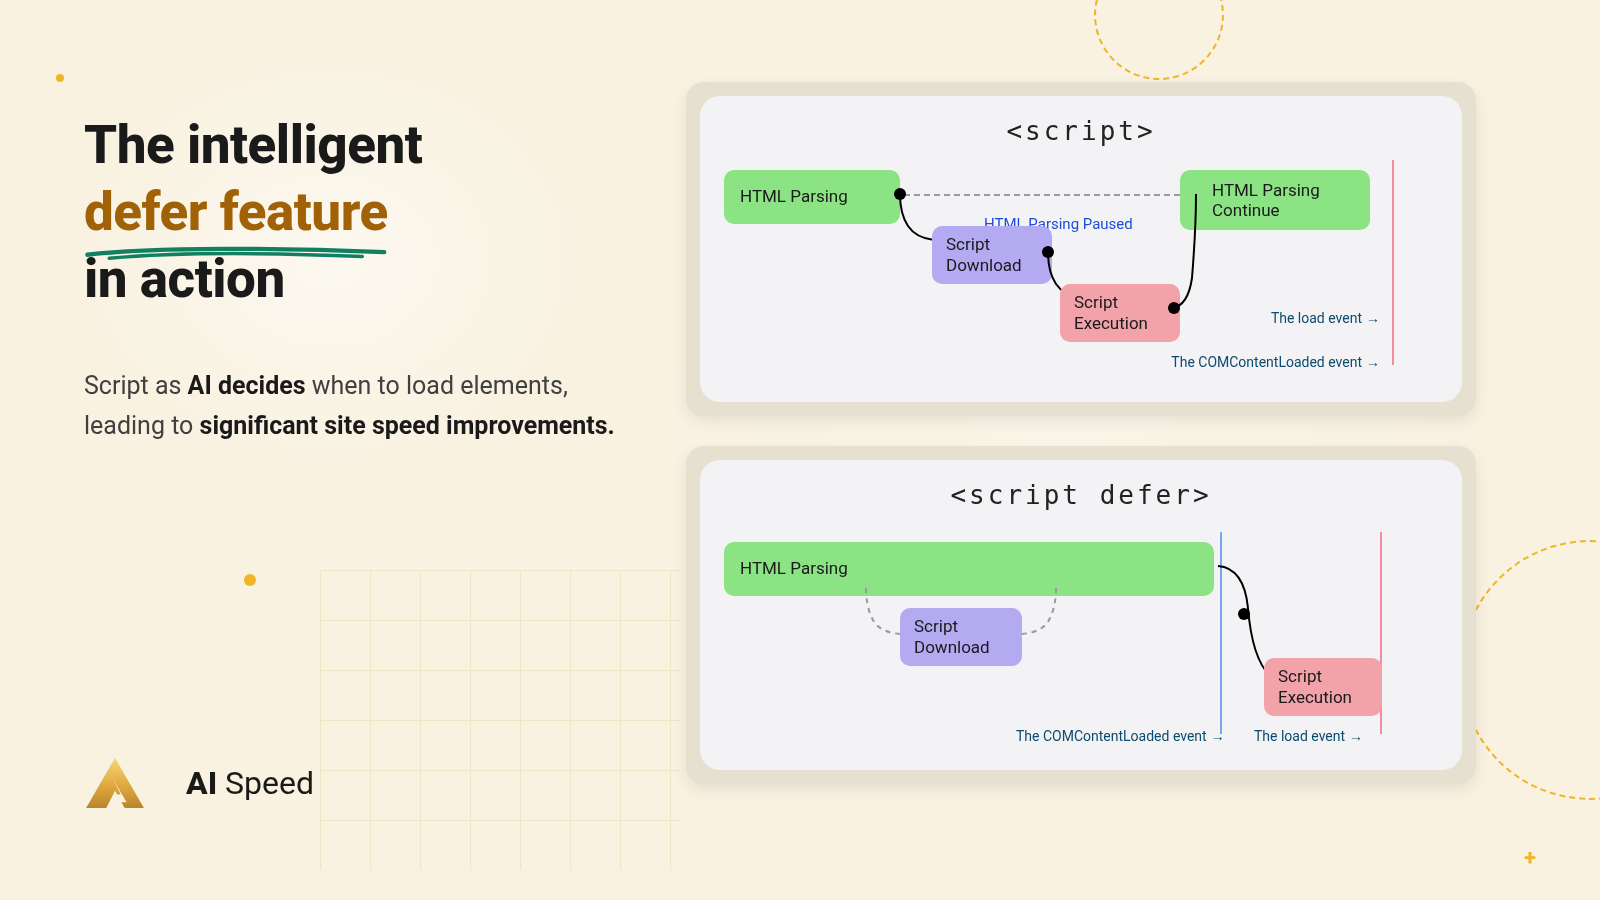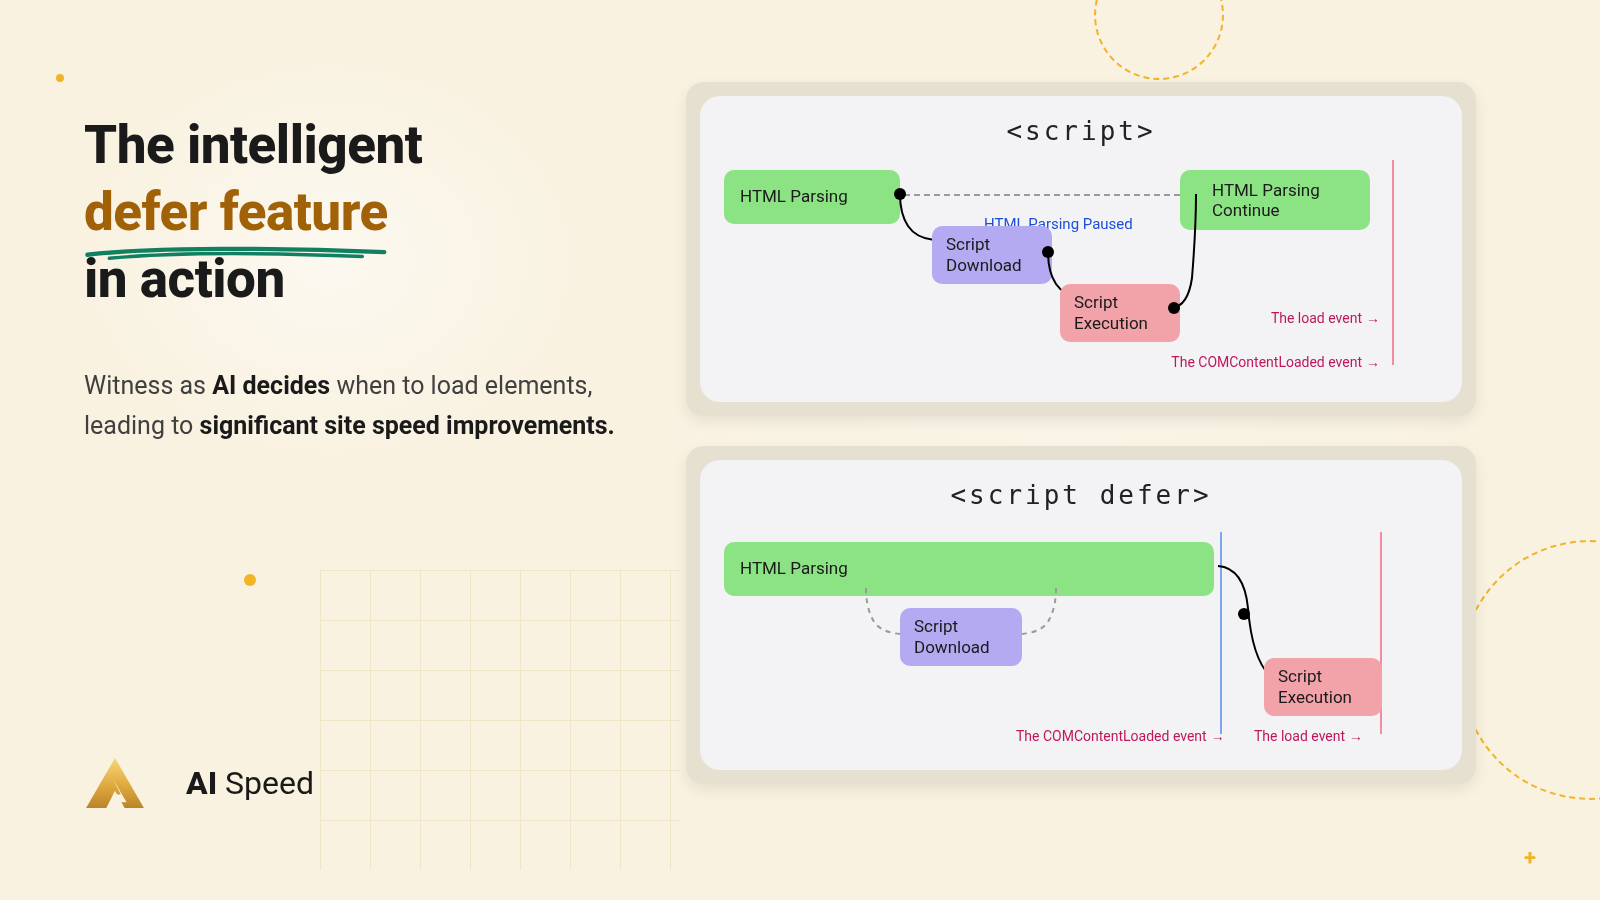--- a/index.html
+++ b/index.html
@@ -55,21 +55,21 @@
   .block { position: absolute; border-radius: 10px; padding: 27px 16px; font-size: 17px; color: #1a1a1a; line-height: 1.25; display: flex; align-items: center; }
   .green { background: #8be383; }
   .purple { background: #b3aaf2; }
   .pink   { background: #f2a3aa; }
 
   .dashline { position: absolute; border-top: 2px dashed #9a9a9a; }
   .vline-blue { position: absolute; width: 2px; background: #7aa7f0; }
   .vline-pink { position: absolute; width: 2px; background: #f28da0; }
   .node { position: absolute; width: 12px; height: 12px; background: #000; border-radius: 50%; }
 
-  .footnote { position: absolute; font-size: 14px; color: #be185d; }
+  .footnote { position: absolute; font-size: 14px; color: #0c4a6e; }
   .footnote .arrow { margin-left: 4px; }
 
   .curve { position: absolute; }
 
 </style>
 </head>
 <body>
 
 <div class="bg-deco bg-smear" style="left:70px; top:50px; width:520px; height:420px;"></div>
 <div class="bg-deco bg-smear" style="left:620px; top:40px; width:900px; height:780px; opacity:.5;"></div>
@@ -86,21 +86,21 @@
     <span class="accent">
       <span>defer feature</span>
       <svg class="accent-underline" viewBox="0 0 360 16" preserveAspectRatio="none">
         <path d="M4 10 C 80 1, 240 2, 356 7" stroke="#108060" stroke-width="5" fill="none" stroke-linecap="round"></path>
         <path d="M30 14 C 110 7, 230 8, 330 12" stroke="#108060" stroke-width="4" fill="none" stroke-linecap="round"></path>
       </svg>
     </span><br>
     <span>in action</span>
   </h1>
   <p class="subhead">
-    <span>Witness as </span><b>AI decides</b><span> when to load elements, leading to </span><b>significant site speed improvements.</b>
+    <span>Script as </span><b>AI decides</b><span> when to load elements, leading to </span><b>significant site speed improvements.</b>
   </p>
 </div>
 
 <div class="brand">
   <svg class="brand-logo" viewBox="0 0 64 56">
     <defs>
       <linearGradient id="gold" x1="0" y1="0" x2="0" y2="1">
         <stop offset="0%" stop-color="#f7d67a"></stop>
         <stop offset="55%" stop-color="#e0a93e"></stop>
         <stop offset="100%" stop-color="#b9842a"></stop>

